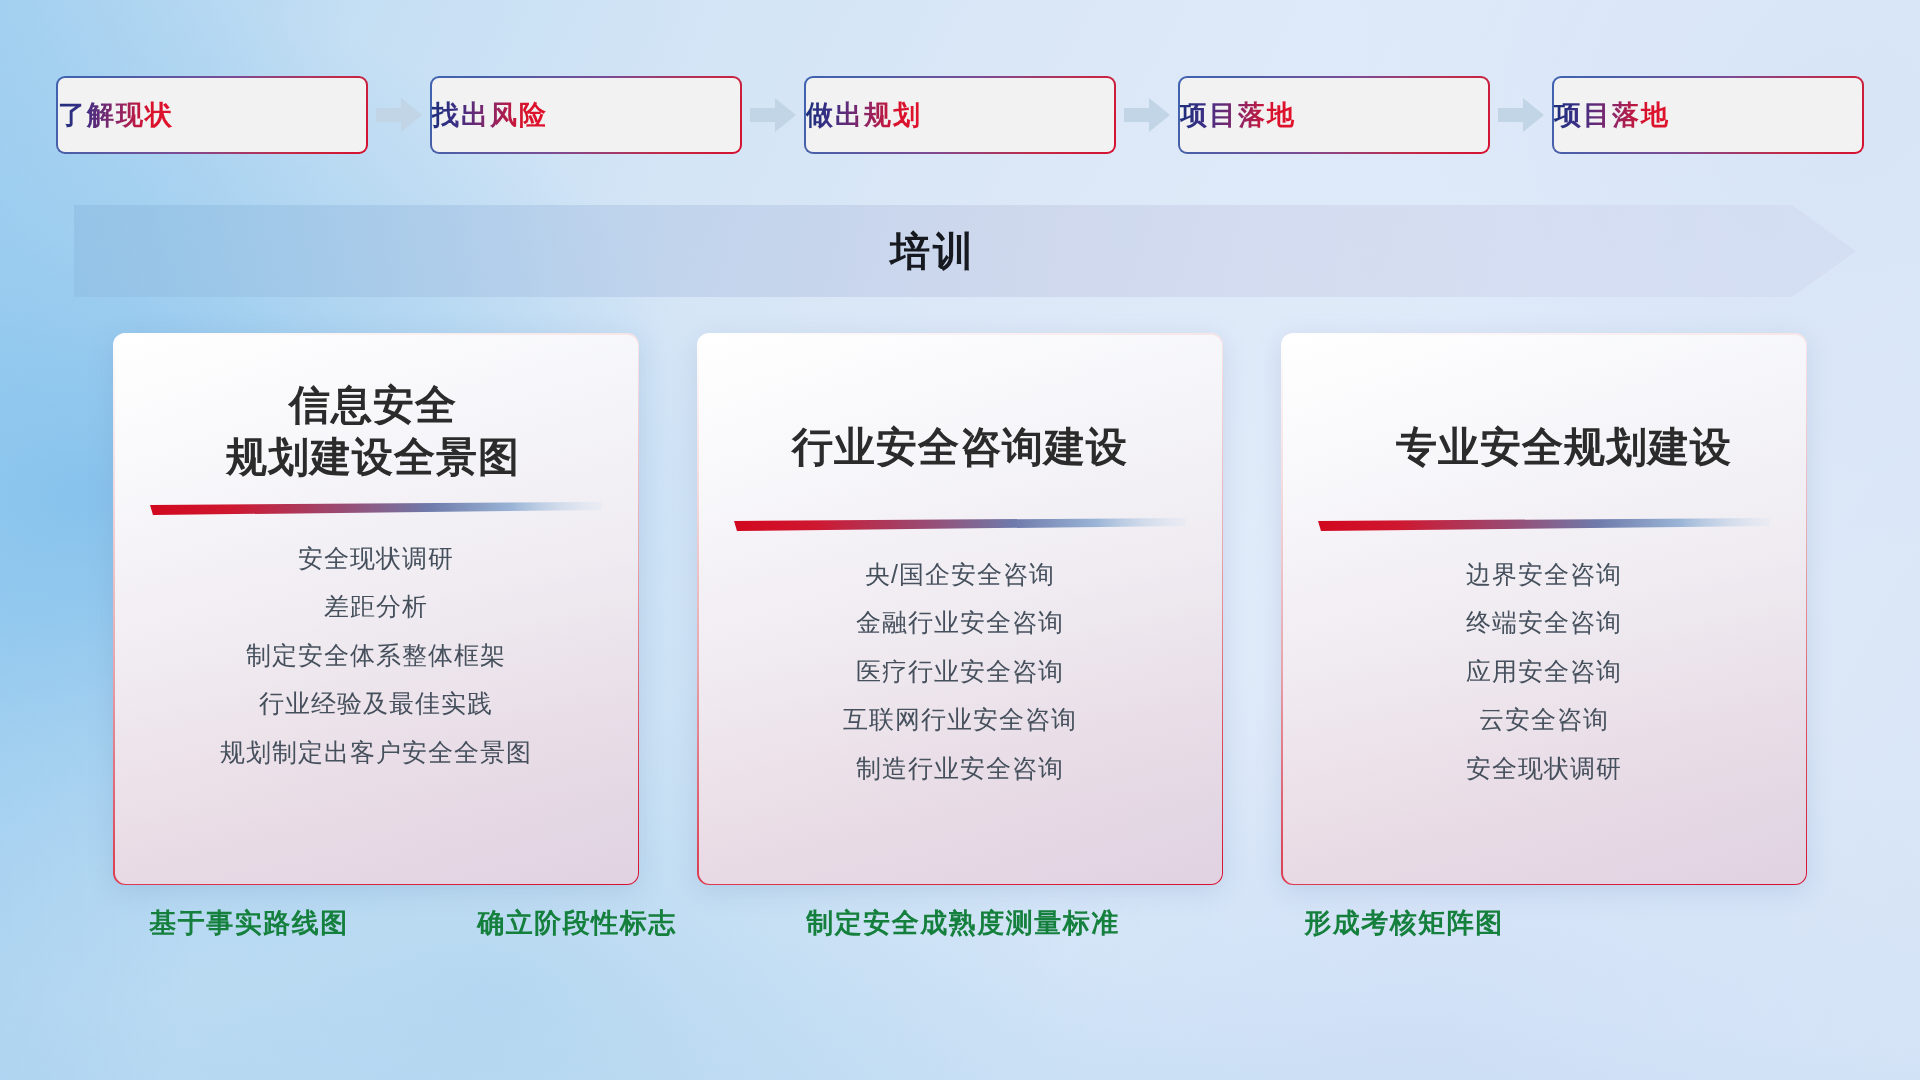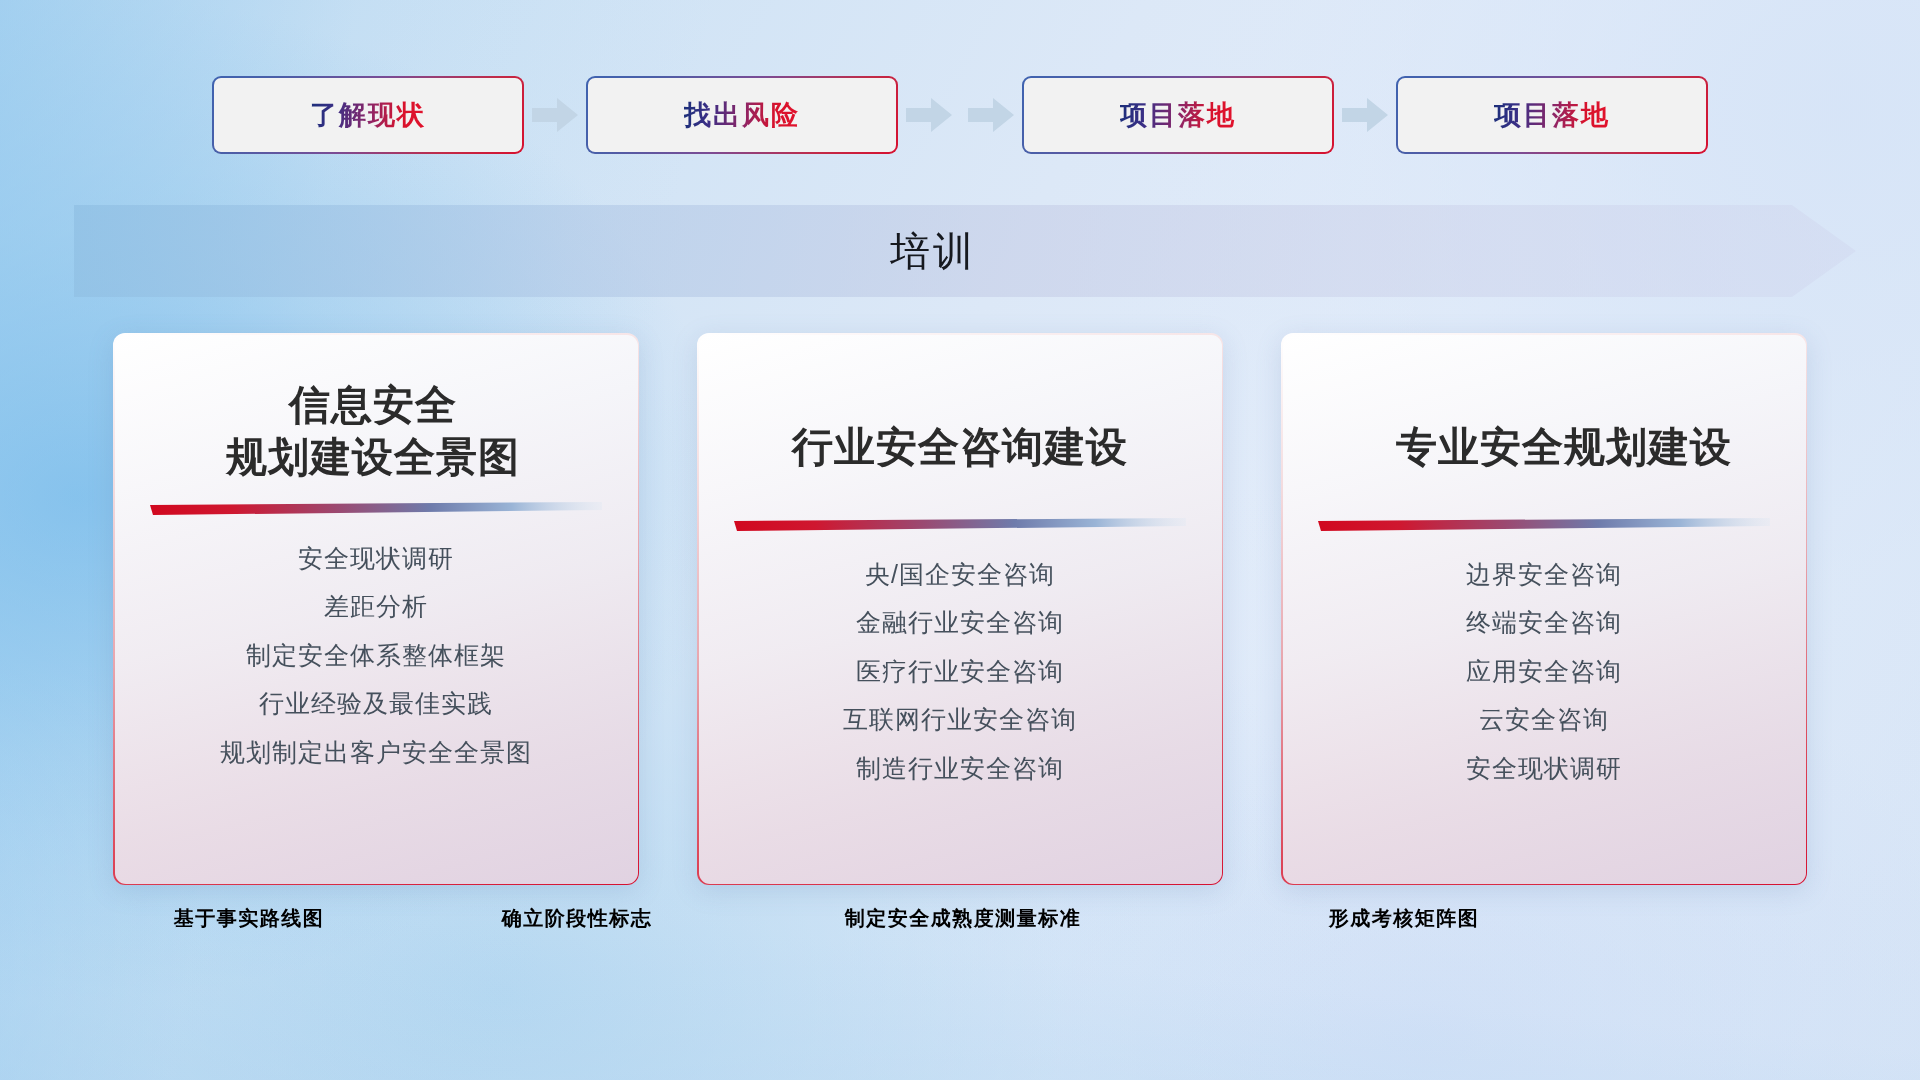--- a/index.html
+++ b/index.html
@@ -56,21 +56,20 @@
     background: linear-gradient(125deg, #3f63b0 0%, #4a5fa8 18%, #7a4c95 48%, #c22a47 78%, #d7102f 100%);
     flex: 0 0 auto;
   }
   .step-box-inner {
     width: 100%;
     height: 100%;
     border-radius: 7px;
     background: #f2f2f2;
     display: flex;
     align-items: center;
-    justify-content: center;
   }
   .step-label {
     font-size: 27px;
     font-weight: 700;
     letter-spacing: 2px;
     background: linear-gradient(95deg, #1b2f7a 0%, #3b2f86 22%, #8e2566 52%, #d8122c 78%, #e2122c 100%);
     -webkit-background-clip: text;
     background-clip: text;
     color: transparent;
     -webkit-text-fill-color: transparent;
@@ -102,21 +101,21 @@
     clip-path: polygon(0 0, calc(100% - 64px) 0, 100% 50%, calc(100% - 64px) 100%, 0 100%);
   }
   #banner-title {
     position: absolute;
     inset: 0;
     display: flex;
     align-items: center;
     justify-content: center;
     padding-right: 64px;
     font-size: 40px;
-    font-weight: 400;
+    font-weight: 700;
     color: #16191f;
     letter-spacing: 3px;
   }
 
   
   #cards {
     position: absolute;
     left: 0; right: 0;
     top: 333px;
     display: flex;
@@ -191,23 +190,23 @@
   #footer {
     position: absolute;
     left: 0; right: 0;
     top: 905px;
     height: 56px;
     z-index: 4;
   }
   .footer-label {
     position: absolute;
     top: 0;
-    font-size: 20px;
+    font-size: 27px;
     font-weight: 700;
-    color: #000000;
+    color: #15803d;
     letter-spacing: 1.5px;
     white-space: nowrap;
     transform: translateX(-50%);
   }
 </style>
 </head>
 <body>
 
 <div id="bg"></div>
 
@@ -224,20 +223,25 @@
     </div>
     <div class="step-box">
       <div class="step-box-inner">
         <span class="step-label">找出风险</span>
       </div>
     </div>
     <div class="step-arrow">
       <svg width="46" height="34" viewBox="0 0 46 34" aria-hidden="true">
         <path d="M0 10 H25 V0 L46 17 L25 34 V24 H0 Z" fill="#c2d5e6"></path>
       </svg>
+    </div>
+    <div class="step-box">
+      <div class="step-box-inner">
+        <span class="step-label">做出规划</span>
+      </div>
     </div>
     <div class="step-arrow">
       <svg width="46" height="34" viewBox="0 0 46 34" aria-hidden="true">
         <path d="M0 10 H25 V0 L46 17 L25 34 V24 H0 Z" fill="#c2d5e6"></path>
       </svg>
     </div>
     <div class="step-box">
       <div class="step-box-inner">
         <span class="step-label">项目落地</span>
       </div>

